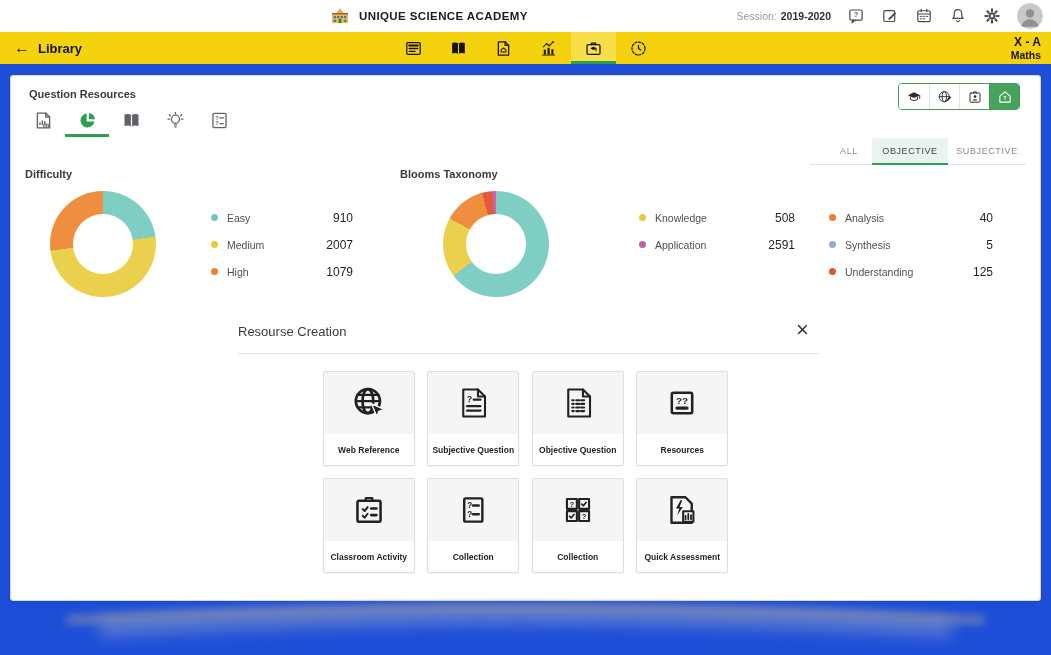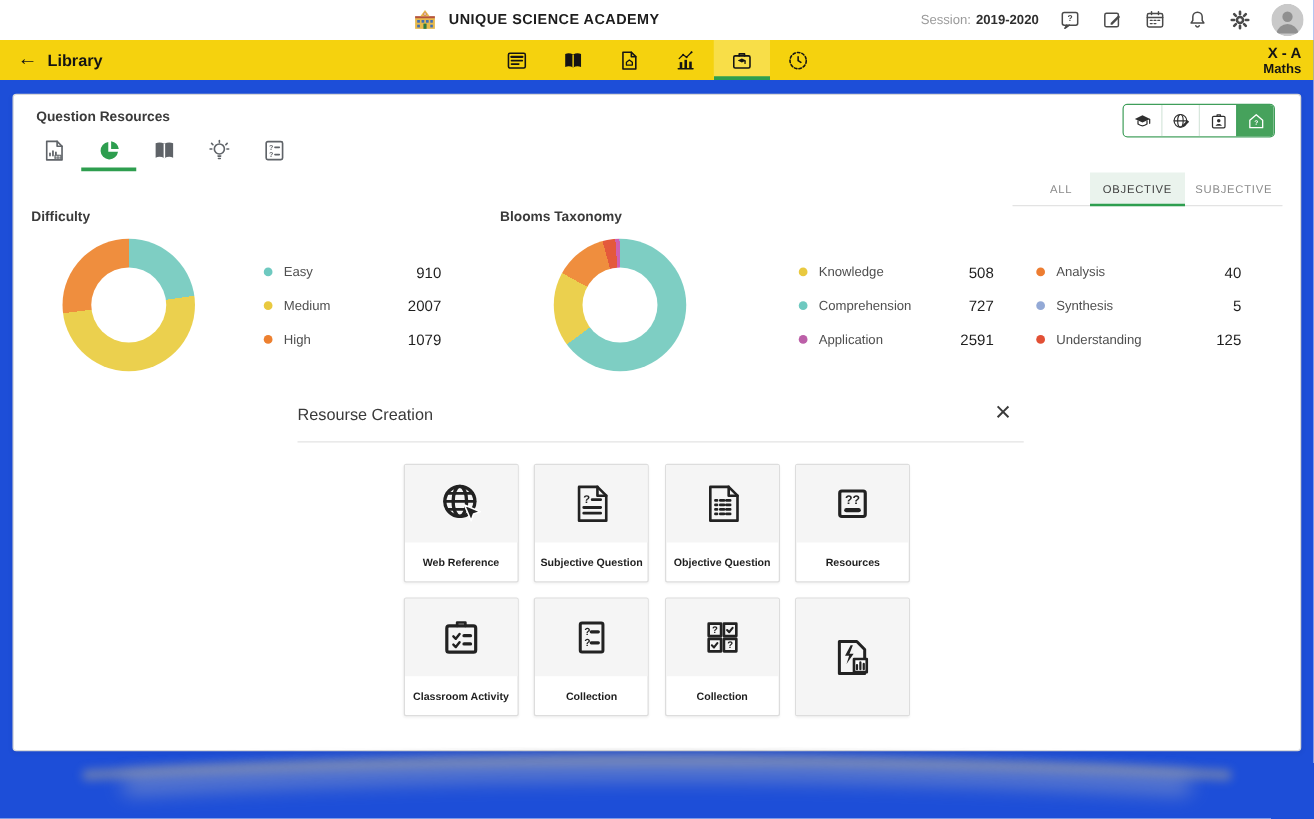--- a/index.html
+++ b/index.html
@@ -308,25 +308,20 @@
 
     <div class="chart-title" style="left:389px;top:92px;">Blooms Taxonomy</div>
     <div class="donut" style="left: 432px; top: 115px; background: conic-gradient(rgb(126, 206, 195) 0deg, rgb(126, 206, 195) 233.423deg, rgb(235, 208, 78) 233.423deg, rgb(235, 208, 78) 298.919deg, rgb(239, 142, 62) 298.919deg, rgb(239, 142, 62) 344.685deg, rgb(228, 89, 59) 344.685deg, rgb(228, 89, 59) 355.946deg, rgb(207, 95, 177) 355.946deg, rgb(207, 95, 177) 359.55deg, rgb(150, 169, 216) 359.55deg, rgb(150, 169, 216) 360deg);"></div>
     <div class="legend" style="left:628px;top:128px;width:156px;">
       <div class="legend-row">
         <span class="dot" style="background: rgb(233, 201, 63);"></span>
         <span class="legend-label">Knowledge</span>
         <span class="legend-value">508</span>
       </div>
       <div class="legend-row">
-        <span class="dot" style="background: rgb(110, 201, 192);"></span>
-        <span class="legend-label">Comprehension</span>
-        <span class="legend-value">727</span>
-      </div>
-      <div class="legend-row">
         <span class="dot" style="background: rgb(188, 95, 168);"></span>
         <span class="legend-label">Application</span>
         <span class="legend-value">2591</span>
       </div>
     </div>
     <div class="legend" style="left:818px;top:128px;width:164px;">
       <div class="legend-row">
         <span class="dot" style="background: rgb(237, 125, 49);"></span>
         <span class="legend-label">Analysis</span>
         <span class="legend-value">40</span>
@@ -436,20 +431,21 @@
       </div>
       <div class="rc-card">
         <div class="rc-ico">
           <svg viewBox="0 0 24 24" width="36" height="36" fill="none" stroke="currentColor" stroke-width="1.6" stroke-linecap="round" stroke-linejoin="round">
             <path d="M5 3.5h9.3l4.2 4.2V20.5H5z"></path>
             <path d="M11 5.5L8 11h2.2L8.8 15.5l3.8-5.5h-2.2l1.8-4.5z" fill="currentColor" stroke="none"></path>
             <rect x="12.8" y="12.8" width="6.8" height="7" fill="#fff" stroke-width="1.4"></rect>
             <path d="M14.4 18.2V16M16.2 18.2v-3.6M18 18.2v-2.8" stroke-width="1.2"></path>
           </svg>
         </div>
+        <div class="rc-label">Quick Assessment</div>
       </div>
     </div>
   </main>
 
   <div class="page-curl">
     <svg width="1051" height="57" viewBox="0 0 1051 57">
       <defs>
         <filter id="b1" x="-20%" y="-200%" width="140%" height="500%">
             <feGaussianBlur stdDeviation="4"></feGaussianBlur>
           </filter>

